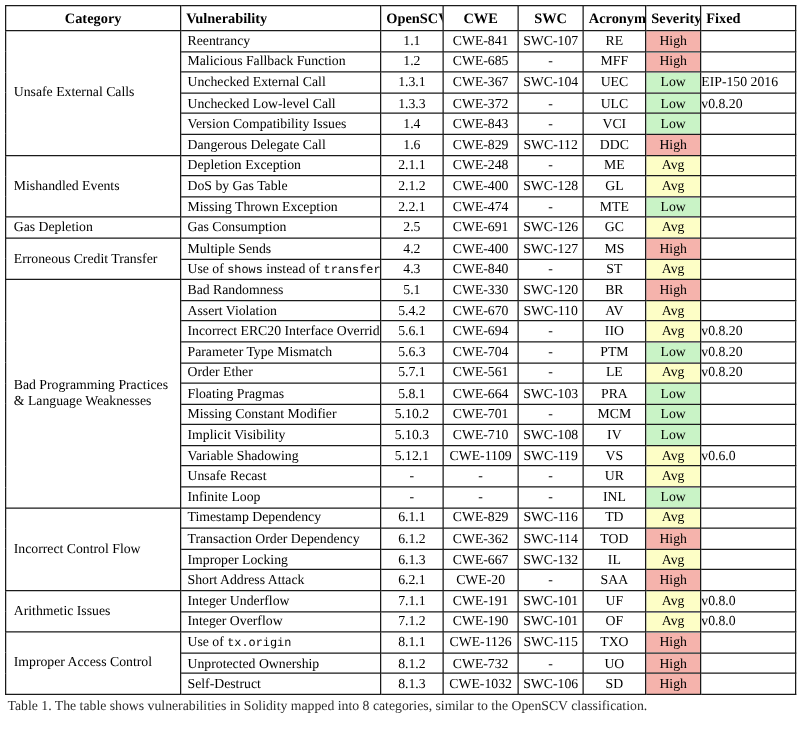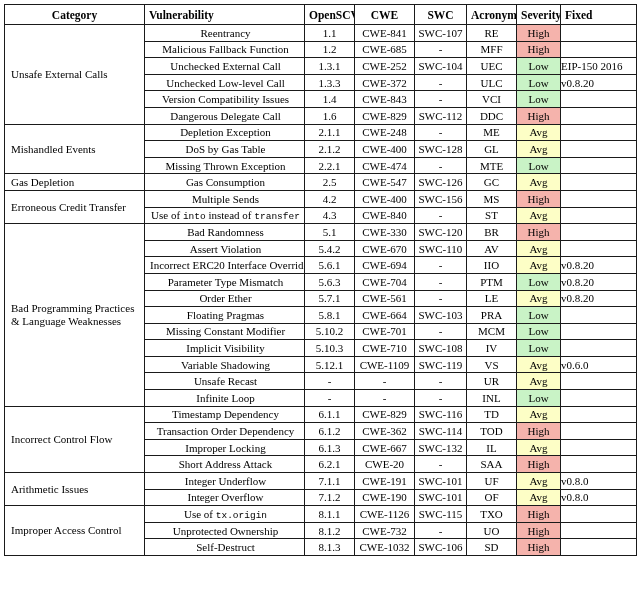--- a/index.html
+++ b/index.html
@@ -24,21 +24,21 @@
     text-align: center;
     height: 20px;
     padding: 2px 4px;
     font-size: 11.5px;
   }
   .vuln-table th.col-vulnerability { text-align: left; }
   .vuln-table th.col-fixed { text-align: left; }
   .vuln-table td { height: 16.6px; padding: 0 3px; text-align: center; }
 
   td.cat-cell { text-align: left; white-space: normal; line-height: 12.5px; padding: 0 6px; margin-top: 17px; }
-  td.vuln-cell { text-align: center; padding-left: 5px; }
+  td.vuln-cell { text-align: left; padding-left: 5px; }
   td.fixed-cell { text-align: left; padding-left: 0; }
   td.sev-cell { text-align: center; }
 
   .mono {
     font-family: "Liberation Mono", "DejaVu Sans Mono", monospace;
     font-size: 9.5px;
   }
 
   .caption {
     margin: 3px 0 0 2px;
@@ -91,21 +91,21 @@
           <td>1.2</td>
           <td>CWE-685</td>
           <td>-</td>
           <td>MFF</td>
           <td class="sev-cell" style="background-color: rgb(245, 179, 172);">High</td>
           <td class="fixed-cell"></td>
         </tr>
         <tr>
           <td class="vuln-cell"><span>Unchecked External Call</span></td>
           <td>1.3.1</td>
-          <td>CWE-252</td>
+          <td>CWE-367</td>
           <td>SWC-104</td>
           <td>UEC</td>
           <td class="sev-cell" style="background-color: rgb(201, 243, 198);">Low</td>
           <td class="fixed-cell">EIP-150 2016</td>
         </tr>
         <tr>
           <td class="vuln-cell"><span>Unchecked Low-level Call</span></td>
           <td>1.3.3</td>
           <td>CWE-372</td>
           <td>-</td>
@@ -156,38 +156,38 @@
           <td>CWE-474</td>
           <td>-</td>
           <td>MTE</td>
           <td class="sev-cell" style="background-color: rgb(201, 243, 198);">Low</td>
           <td class="fixed-cell"></td>
         </tr>
         <tr>
           <td rowspan="1" class="cat-cell">Gas Depletion</td>
           <td class="vuln-cell"><span>Gas Consumption</span></td>
           <td>2.5</td>
-          <td>CWE-547</td>
+          <td>CWE-691</td>
           <td>SWC-126</td>
           <td>GC</td>
           <td class="sev-cell" style="background-color: rgb(253, 254, 198);">Avg</td>
           <td class="fixed-cell"></td>
         </tr>
         <tr>
           <td rowspan="2" class="cat-cell">Erroneous Credit Transfer</td>
           <td class="vuln-cell"><span>Multiple Sends</span></td>
           <td>4.2</td>
           <td>CWE-400</td>
-          <td>SWC-156</td>
+          <td>SWC-127</td>
           <td>MS</td>
           <td class="sev-cell" style="background-color: rgb(245, 179, 172);">High</td>
           <td class="fixed-cell"></td>
         </tr>
         <tr>
-          <td class="vuln-cell"><span>Use of </span><span class="mono">into</span><span> instead of </span><span class="mono">transfer</span></td>
+          <td class="vuln-cell"><span>Use of </span><span class="mono">shows</span><span> instead of </span><span class="mono">transfer</span></td>
           <td>4.3</td>
           <td>CWE-840</td>
           <td>-</td>
           <td>ST</td>
           <td class="sev-cell" style="background-color: rgb(253, 254, 198);">Avg</td>
           <td class="fixed-cell"></td>
         </tr>
         <tr>
           <td rowspan="11" class="cat-cell">Bad Programming Practices &amp; Language Weaknesses</td>
           <td class="vuln-cell"><span>Bad Randomness</span></td>
@@ -368,13 +368,14 @@
           <td>8.1.3</td>
           <td>CWE-1032</td>
           <td>SWC-106</td>
           <td>SD</td>
           <td class="sev-cell" style="background-color: rgb(245, 179, 172);">High</td>
           <td class="fixed-cell"></td>
         </tr>
       </tbody>
   </table>
 
+  <div class="caption">Table 1. The table shows vulnerabilities in Solidity mapped into 8 categories, similar to the OpenSCV classification.</div>
 </div>
 
 </body></html>

